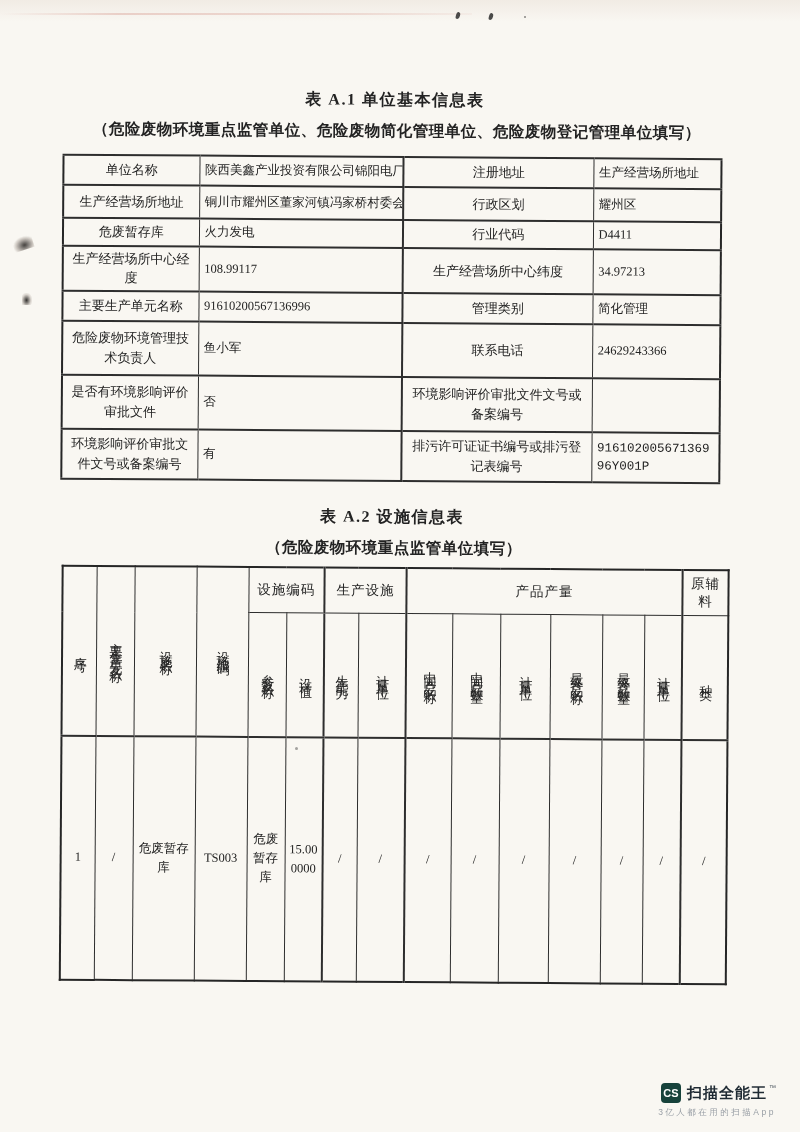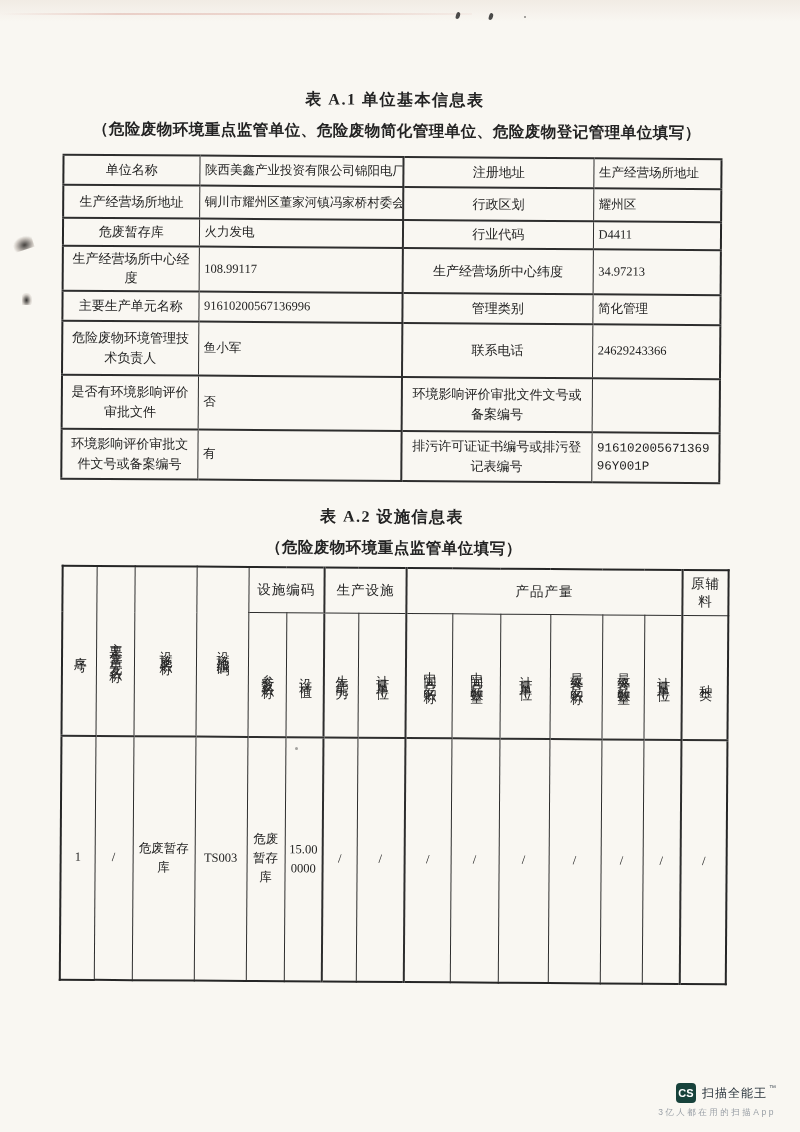--- a/index.html
+++ b/index.html
@@ -85,21 +85,21 @@
     position: absolute; right: 24px; bottom: 13px;
     text-align: left;
     font-family: "Liberation Sans", "DejaVu Sans", sans-serif;
   }
   .cs-row { display: flex; align-items: center; justify-content: flex-end; gap: 6px; }
   .cs-icon {
     width: 20px; height: 20px; background: #17423b; color: #ffffff;
     border-radius: 4px; font-size: 11px; font-weight: bold;
     display: flex; align-items: center; justify-content: center;
   }
-  .cs-name { font-size: 12px; font-weight: normal; color: #1f2a33; letter-spacing: 1px; }
+  .cs-name { font-size: 15px; font-weight: bold; color: #1f2a33; letter-spacing: 1px; }
   .cs-tm { font-size: 7px; color: #4a555e; align-self: flex-start; margin: 1px 0 0 -4px; }
   .cs-tagline { margin-top: 4px; font-size: 8.5px; color: #989ea5; letter-spacing: 2.5px; }
 </style>
 </head>
 <body>
 
 <div class="artifact pinkline"></div>
 <div class="artifact comma" style="left:456px;top:12px;"></div>
 <div class="artifact comma" style="left:489px;top:13px;"></div>
 <div class="artifact speck" style="left:524px;top:16px;width:2px;height:2px;opacity:.6;"></div>

